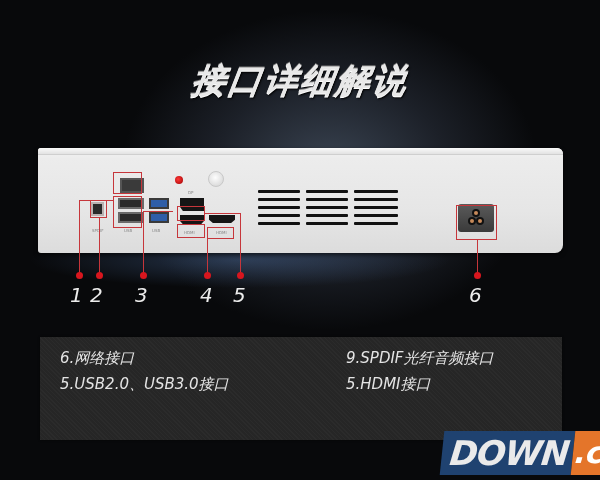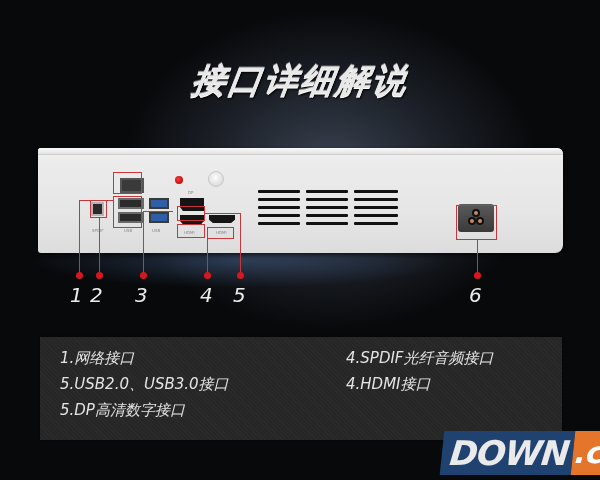--- a/index.html
+++ b/index.html
@@ -177,23 +177,22 @@
 <div class="callout-dot" style="left:474px;top:272px;"></div>
 
 <div class="callout-num" style="left:70px;top:283px;">1</div>
 <div class="callout-num" style="left:90px;top:283px;">2</div>
 <div class="callout-num" style="left:135px;top:283px;">3</div>
 <div class="callout-num" style="left:200px;top:283px;">4</div>
 <div class="callout-num" style="left:233px;top:283px;">5</div>
 <div class="callout-num" style="left:469px;top:283px;">6</div>
 
 <div class="info-panel">
-  <div class="info-item" style="left:20px;top:12px;">1.网络接口</div>
-  <div class="info-item" style="left:306px;top:12px;">4.SPDIF光纤音频接口</div>
+  <div class="info-item" style="left:20px;top:12px;">6.网络接口</div>
+  <div class="info-item" style="left:306px;top:12px;">9.SPDIF光纤音频接口</div>
   <div class="info-item" style="left:20px;top:38px;">5.USB2.0、USB3.0接口</div>
-  <div class="info-item" style="left:306px;top:38px;">4.HDMI接口</div>
-  <div class="info-item" style="left:20px;top:64px;">5.DP高清数字接口</div>
+  <div class="info-item" style="left:306px;top:38px;">5.HDMI接口</div>
 </div>
 
 <div class="logo">
   <div class="logo-main">DOWN</div>
   <div class="logo-suffix">.cc</div>
 </div>
 
 </body></html>

